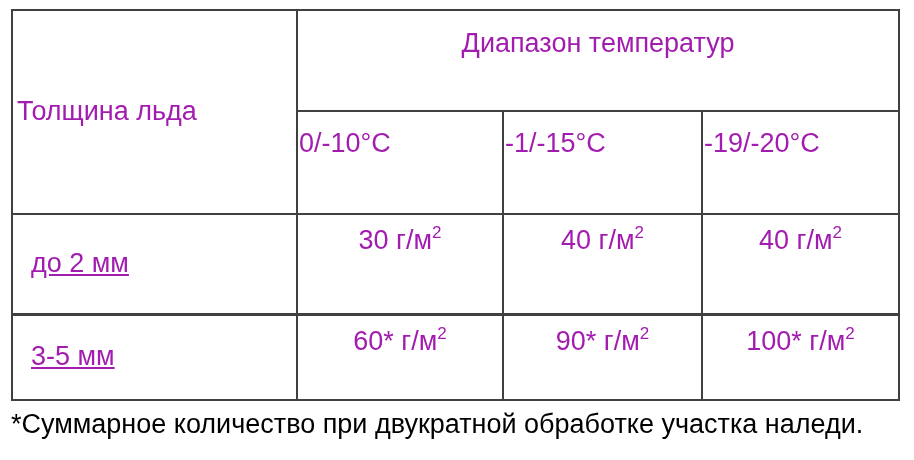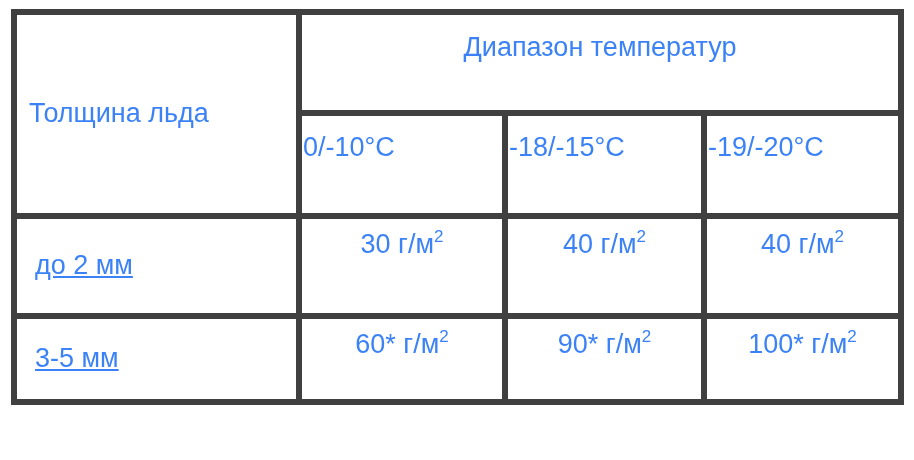--- a/index.html
+++ b/index.html
@@ -17,36 +17,36 @@
   }
   .wrap {
     padding: 9px 0 0 11px;
   }
   table.dosage-table {
     border-collapse: collapse;
     table-layout: fixed;
     width: 887px;
   }
   table.dosage-table td {
-    border: 6px solid #404040;
+    border: 2px solid #404040;
     font-size: 27px;
     line-height: 1.18;
-    color: #3b82f6;
+    color: #a21caf;
     overflow: hidden;
     margin-top: 28px;
   }
   tr.r-group   { height: 101px; }
   tr.r-temp    { height: 103px; }
   tr.r-data1   { height: 100px; }
   tr.r-data2   { height: 86px; }
 
   td.cell-corner {
     vertical-align: middle;
     text-align: left;
-    padding-left: 12px;
+    padding-left: 4px;
     border-bottom-width: 3px;
   }
   td.cell-group {
     vertical-align: top;
     text-align: center;
     padding-top: 17px;
   }
   td.cell-temp {
     vertical-align: top;
     padding-top: 16px;
@@ -91,32 +91,33 @@
       <col style="width:199px">
       <col style="width:197px">
     </colgroup>
     <tbody>
       <tr class="r-group">
         <td class="cell-corner" rowspan="2">Толщина льда</td>
         <td class="cell-group" colspan="3">Диапазон температур</td>
       </tr>
       <tr class="r-temp">
         <td class="cell-temp">0/-10°C</td>
-        <td class="cell-temp">-18/-15°C</td>
+        <td class="cell-temp">-1/-15°C</td>
         <td class="cell-temp">-19/-20°C</td>
       </tr>
       <tr class="r-data1">
         <td class="cell-label">до 2 мм</td>
         <td class="cell-value"><span>30 г/м</span><sup class="sq">2</sup></td>
         <td class="cell-value"><span>40 г/м</span><sup class="sq">2</sup></td>
         <td class="cell-value"><span>40 г/м</span><sup class="sq">2</sup></td>
       </tr>
       <tr class="r-data2">
         <td class="cell-label">3-5 мм</td>
         <td class="cell-value"><span>60* г/м</span><sup class="sq">2</sup></td>
         <td class="cell-value"><span>90* г/м</span><sup class="sq">2</sup></td>
         <td class="cell-value"><span>100* г/м</span><sup class="sq">2</sup></td>
       </tr>
     </tbody>
   </table>
 
+  <p class="footnote">*Суммарное количество при двукратной обработке участка наледи.</p>
 
 </div>
 
 </body></html>

